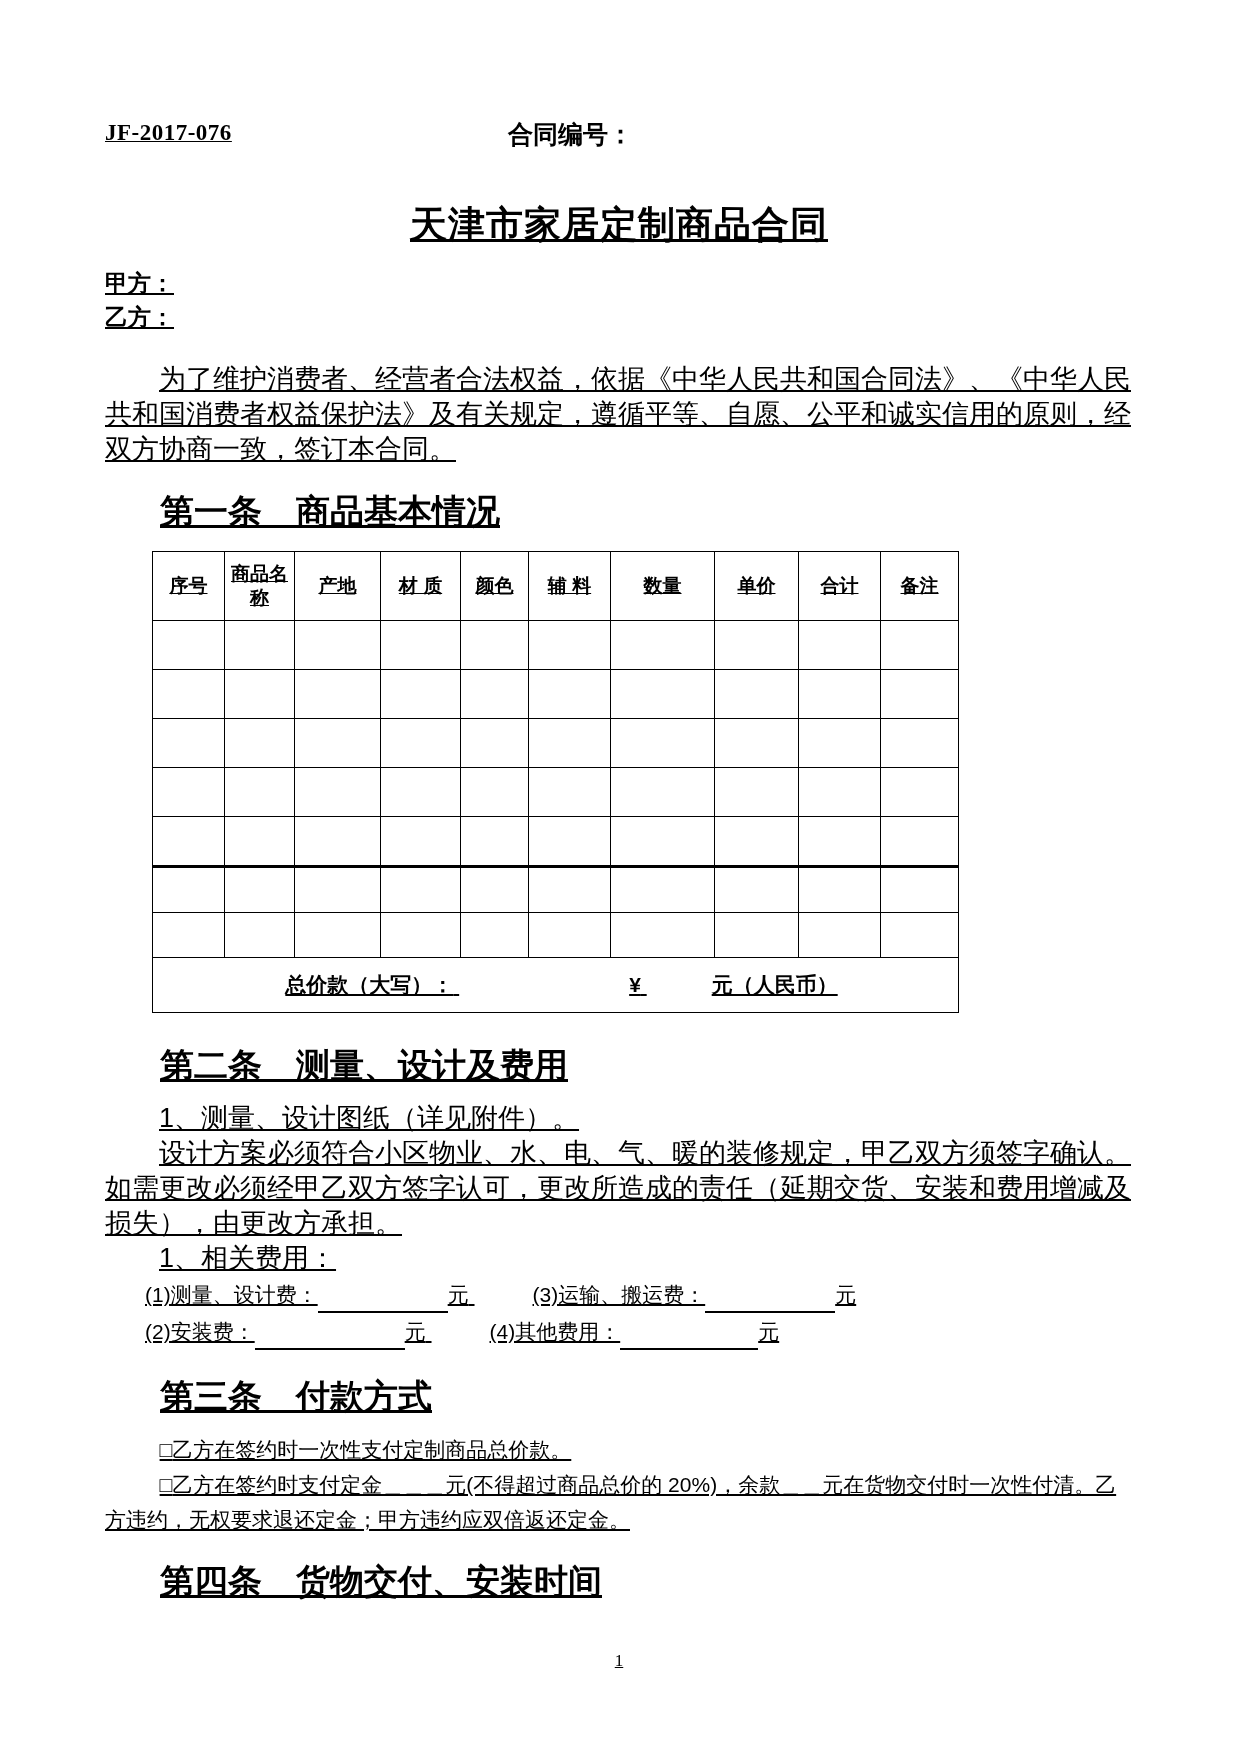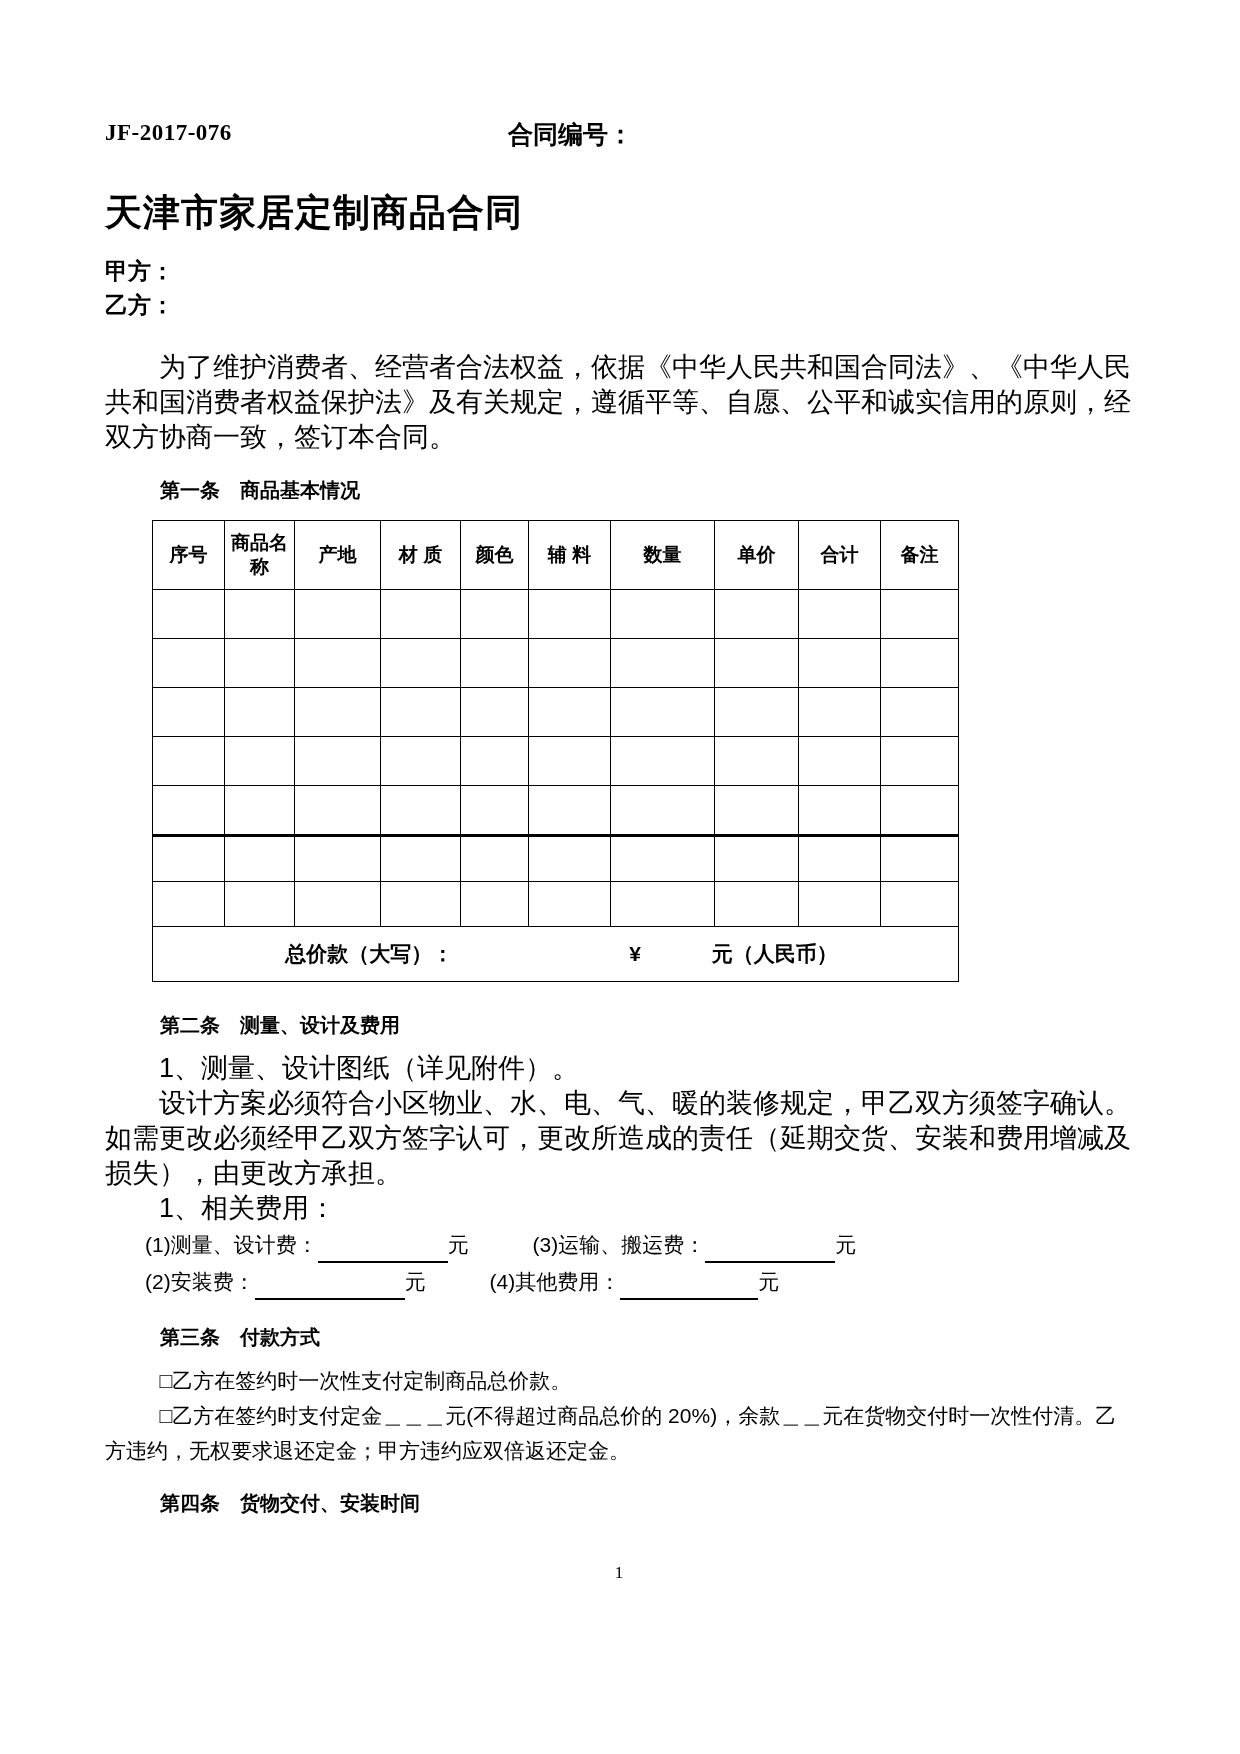--- a/index.html
+++ b/index.html
@@ -6,48 +6,49 @@
   .page{
     position:relative;
     width:1240px;height:1754px;
     margin:0 auto;
     background:#ffffff;
     color:#000000;
     font-family:"Liberation Sans","DejaVu Sans",sans-serif;
     box-sizing:border-box;
     padding:120px 107px 0 105px;
     overflow:hidden;
+    text-decoration:underline;
   }
   
   .doc-header{position:relative;height:40px;font-weight:bold;}
   .doc-code{
     font-family:"Liberation Serif","DejaVu Serif",serif;
     font-size:23px;letter-spacing:.5px;
   }
   .contract-no{position:absolute;left:403px;top:-2px;font-size:25px;}
   
   .doc-title{
-    margin-top:28px;
-    text-align:left;
+    margin-top:40px;
+    text-align:center;
     font-size:37px;
     font-weight:bold;
     letter-spacing:1px;
   }
   
   .parties{margin-top:16px;}
   .party-line{font-size:23px;font-weight:bold;line-height:34px;}
   
   .para{
     font-size:27px;line-height:35px;
     text-indent:2em;margin:0;
   }
   .intro{margin-top:28px;}
   
   .sec-heading{
-    font-size:20px;font-weight:bold;
+    font-size:34px;font-weight:bold;
     margin:22px 0 12px 55px;
   }
   .sec-heading.h2{margin-top:30px;}
   .sec-heading.h3{margin-top:24px;}
   .sec-heading.h4{}
   
   table.goods{
     border-collapse:collapse;
     margin:16px 0 0 47px;
     width:806px;

